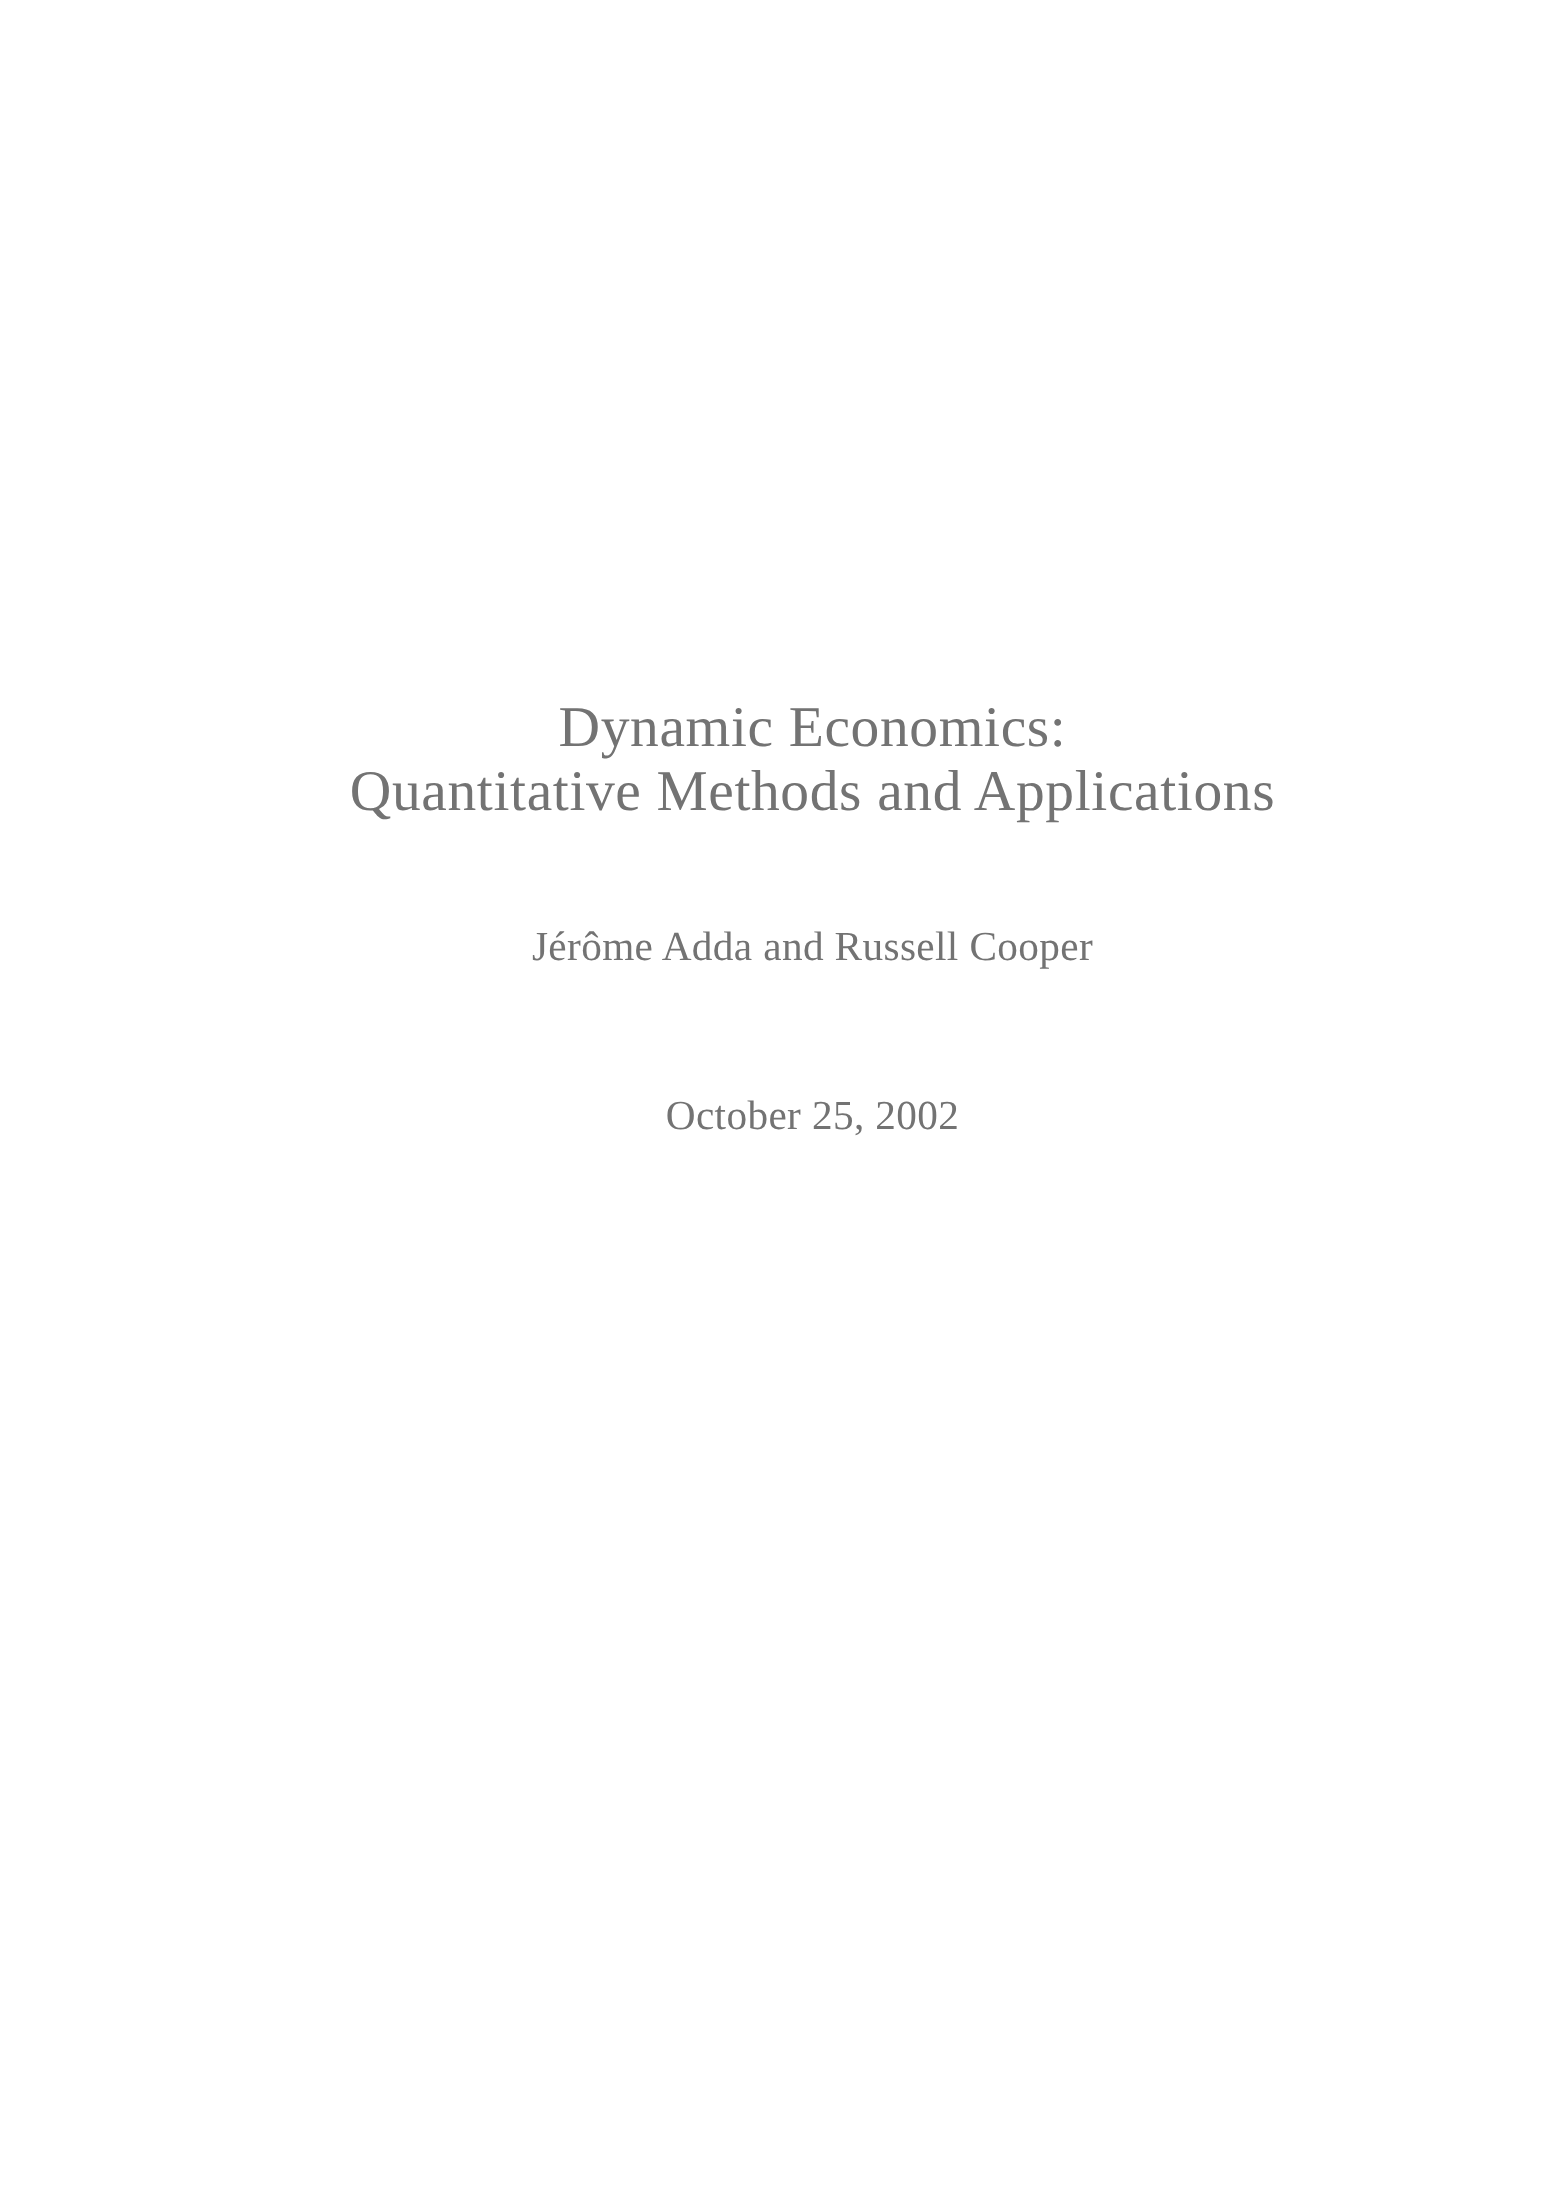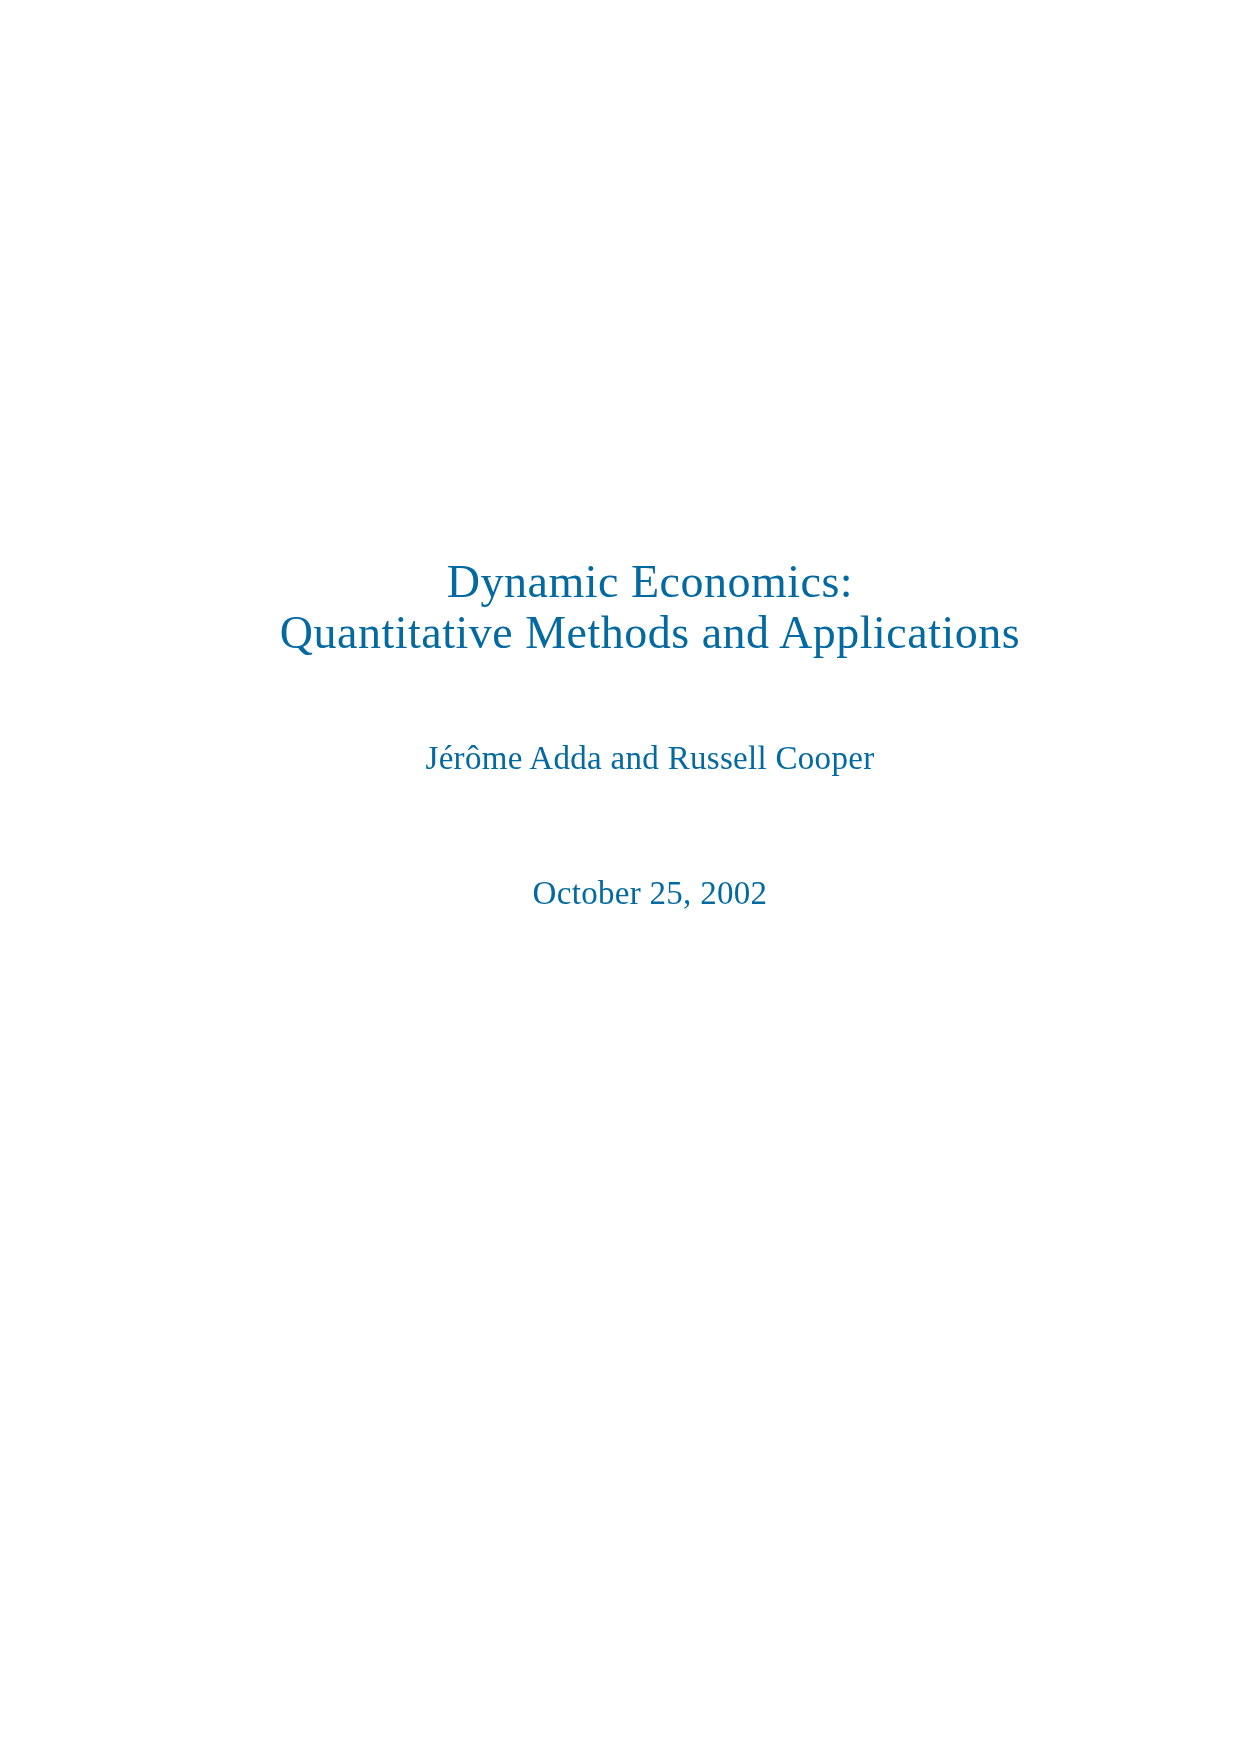--- a/index.html
+++ b/index.html
@@ -7,21 +7,21 @@
     padding: 0;
     background: #ffffff;
   }
   .page {
     position: relative;
     width: 1240px;
     height: 1755px;
     background: #ffffff;
     overflow: hidden;
     font-family: "Liberation Serif", "DejaVu Serif", serif;
-    color: #0369a1;
+    color: #737373;
   }
   
   .center-col {
     position: absolute;
     left: 30px;
     width: 1240px;
     text-align: center;
   }
   .title-block {
     top: 556px;

